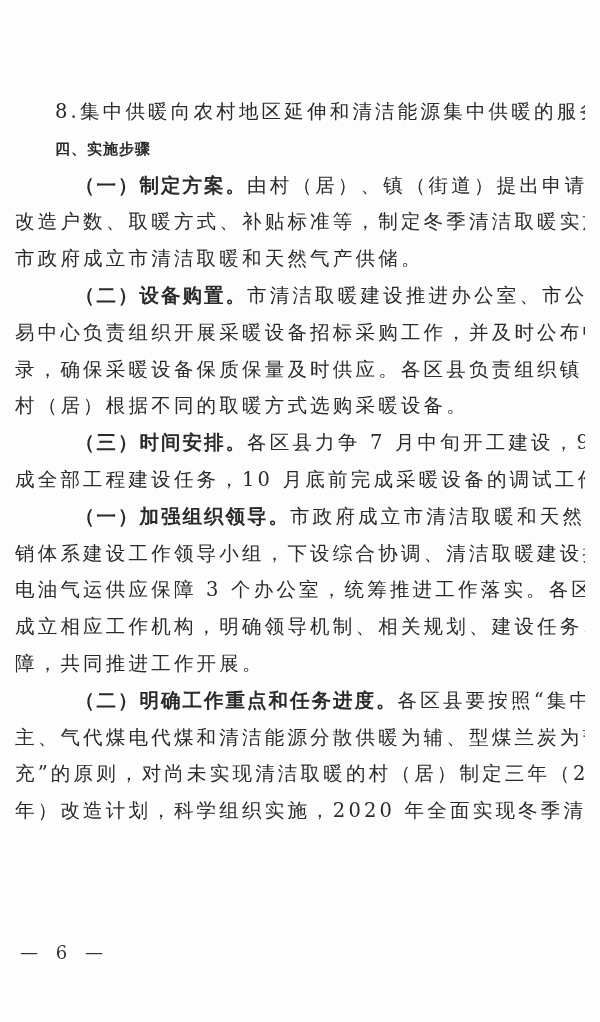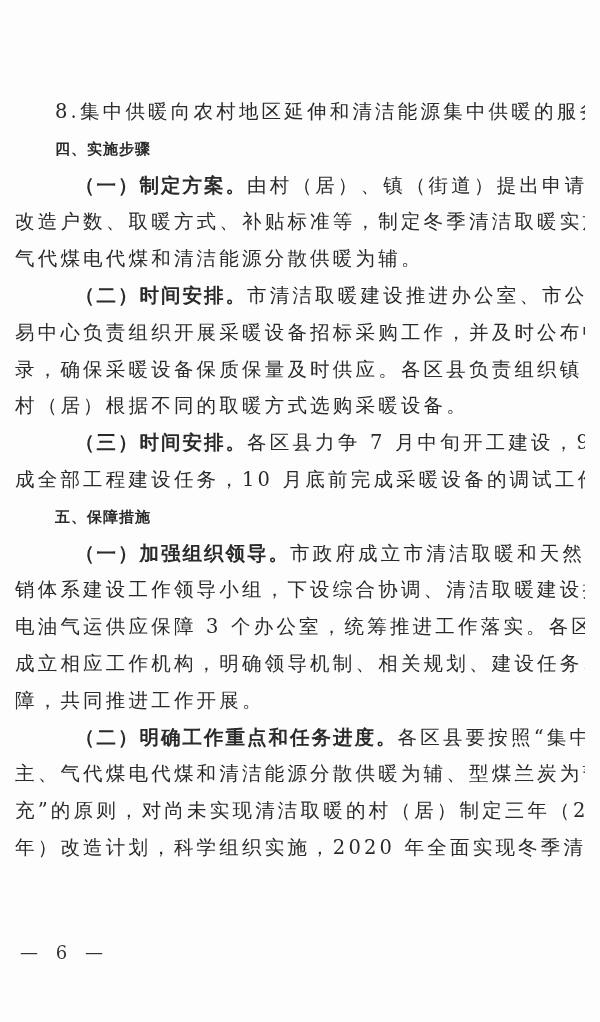--- a/index.html
+++ b/index.html
@@ -28,31 +28,30 @@
 <body>
 
 <div class="page">
 
   <div class="line indent">8.集中供暖向农村地区延伸和清洁能源集中供暖的服务、收</div>
 
   <div class="heading">四、实施步骤</div>
 
   <div class="line indent"><span class="bold">（一）制定方案。</span><span>由村（居）、镇（街道）提出申请，区县研究确定</span></div>
   <div class="line">改造户数、取暖方式、补贴标准等，制定冬季清洁取暖实施方案，报</div>
-  <div class="line last">气代煤电代煤和清洁能源分散供暖为辅。</div>
+  <div class="line last">市政府成立市清洁取暖和天然气产供储。</div>
 
-  <div class="line indent"><span class="bold">（二）时间安排。</span><span>市清洁取暖建设推进办公室、市公共资源交</span></div>
+  <div class="line indent"><span class="bold">（二）设备购置。</span><span>市清洁取暖建设推进办公室、市公共资源交</span></div>
   <div class="line">易中心负责组织开展采暖设备招标采购工作，并及时公布中标目</div>
   <div class="line">录，确保采暖设备保质保量及时供应。各区县负责组织镇（街道）、</div>
   <div class="line last">村（居）根据不同的取暖方式选购采暖设备。</div>
 
   <div class="line indent"><span class="bold">（三）时间安排。</span><span>各区县力争 7 月中旬开工建设，9 月底前完</span></div>
   <div class="line last">成全部工程建设任务，10 月底前完成采暖设备的调试工作。</div>
 
-  <div class="heading">五、保障措施</div>
 
   <div class="line indent"><span class="bold">（一）加强组织领导。</span><span>市政府成立市清洁取暖和天然气产供储</span></div>
   <div class="line">销体系建设工作领导小组，下设综合协调、清洁取暖建设推进、煤</div>
   <div class="line">电油气运供应保障 3 个办公室，统筹推进工作落实。各区县也要</div>
   <div class="line">成立相应工作机构，明确领导机制、相关规划、建设任务、资金保</div>
   <div class="line last">障，共同推进工作开展。</div>
 
   <div class="line indent"><span class="bold">（二）明确工作重点和任务进度。</span><span>各区县要按照“集中供暖为</span></div>
   <div class="line">主、气代煤电代煤和清洁能源分散供暖为辅、型煤兰炭为暂时补</div>
   <div class="line">充”的原则，对尚未实现清洁取暖的村（居）制定三年（2018—2020</div>

